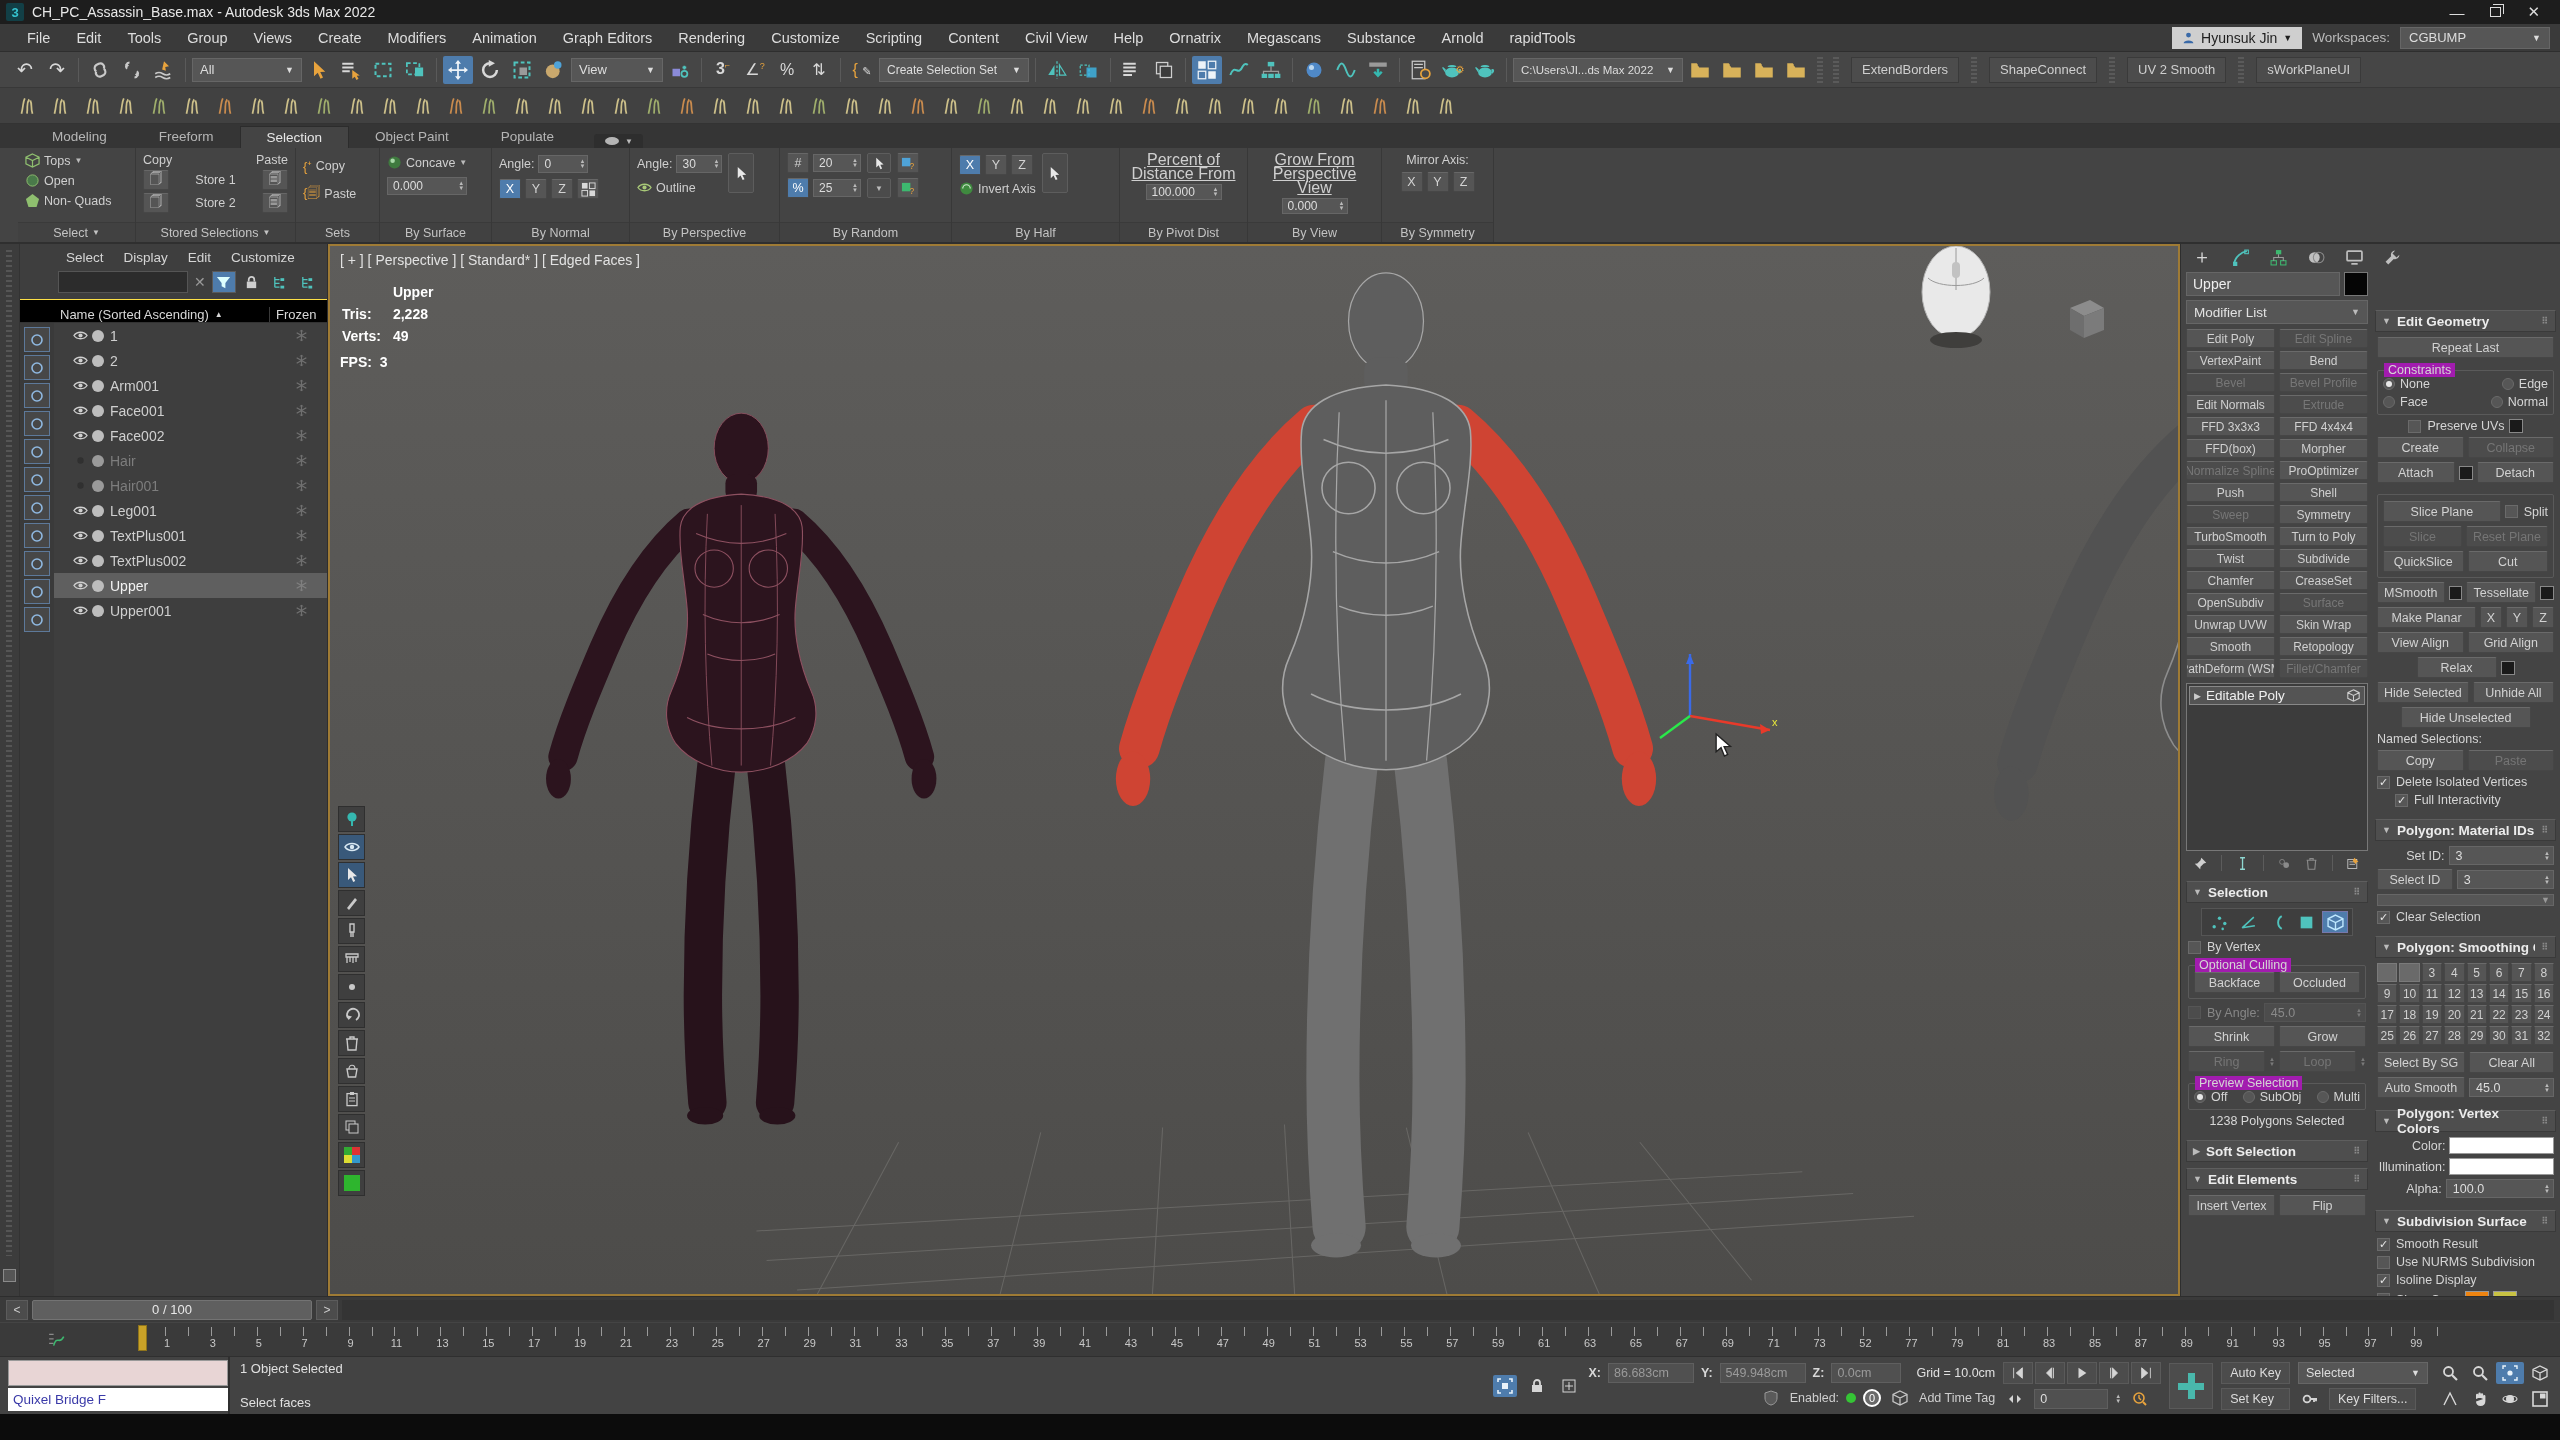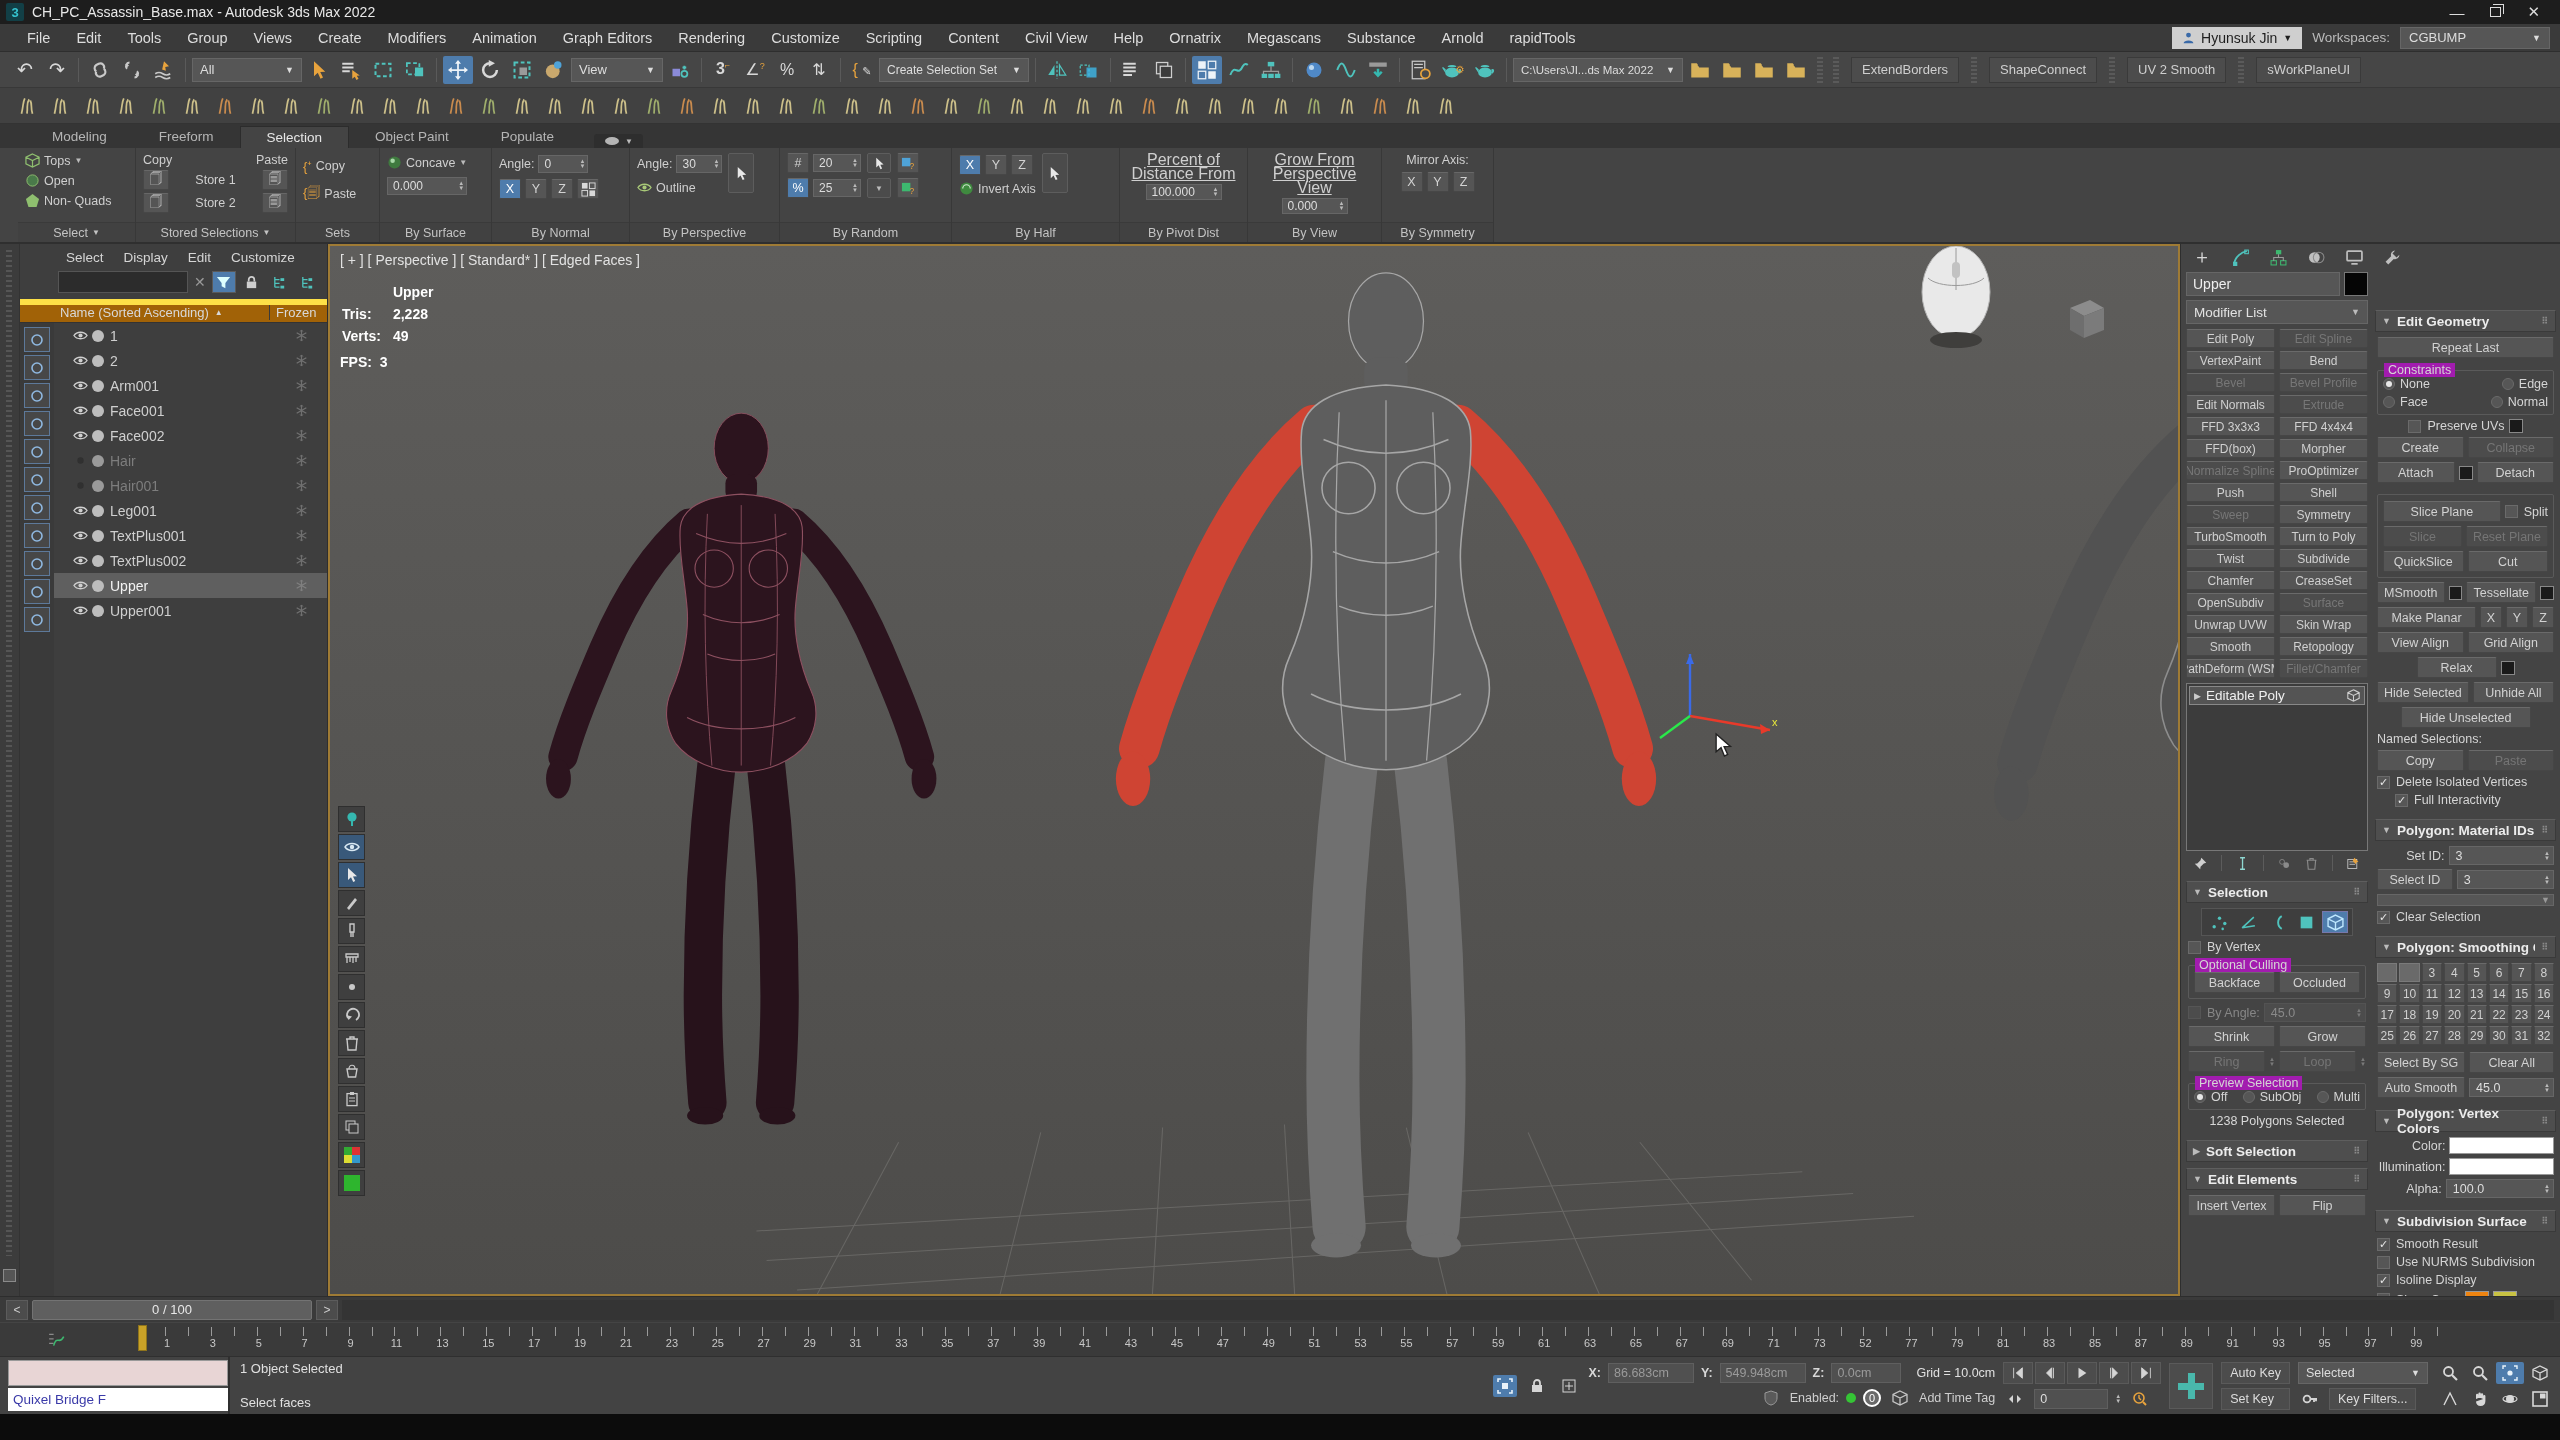--- a/index.html
+++ b/index.html
@@ -81,21 +81,21 @@
   
   #explorer { width:308px; background:#3e3e3e; border-right:1px solid #2e2e2e; display:flex; flex-direction:column; }
   .exp-menu { display:flex; gap:4px; padding:6px 4px 4px 38px; }
   .exp-menu span { font-size:13.5px; color:#d5d5d5; padding:0 8px; }
   .exp-search { display:flex; align-items:center; gap:4px; padding:2px 4px 6px 38px; }
   #exp-input { width:130px; height:22px; background:#2c2c2c; border:1px solid #555; color:#ddd; padding:0 4px; }
   .exp-x { color:#999; font-size:14px; padding:0 2px; }
   .exp-tbtn { width:24px; height:22px; background:#4a4a4a; border:1px solid #5a5a5a; display:flex; align-items:center; justify-content:center; }
   .exp-tbtn.on { background:#4e7cac; }
   .exp-tbtn svg { width:15px; height:15px; }
-  .exp-header { display:flex; height:24px; background:#a16207; border-top:6px solid #fde047; border-bottom:1px solid #333; align-items:flex-start; font-size:13px; color:#d8d8d8; }
+  .exp-header { display:flex; height:24px; background:#000000; border-top:1px solid #fde047; border-bottom:1px solid #333; align-items:flex-end; font-size:13px; color:#d8d8d8; }
   .exp-header .hname { flex:1; padding-left:40px; display:flex; align-items:center; gap:6px;}
   .exp-header .hfrozen { width:58px; border-left:1px solid #3a3a3a; padding-left:6px; }
   .exp-body { flex:1; display:flex; min-height:0; }
   #exp-strip { width:34px; background:#3a3a3a; display:flex; flex-direction:column; gap:3px; padding:4px 0 0 4px; }
   .strip-ic { width:26px; height:25px; background:#474747; border:1px solid #5d799a; display:flex; align-items:center; justify-content:center; }
   .strip-ic svg { width:16px; height:16px; }
   #exp-rows { flex:1; overflow:hidden; }
   .exp-row { display:flex; align-items:center; height:25px; font-size:14px; color:#cfcfcf; }
   .exp-row.sel { background:#5f5f5f; color:#f2f2f2; }
   .exp-row.dim .exp-name { color:#7d7d7d; }

